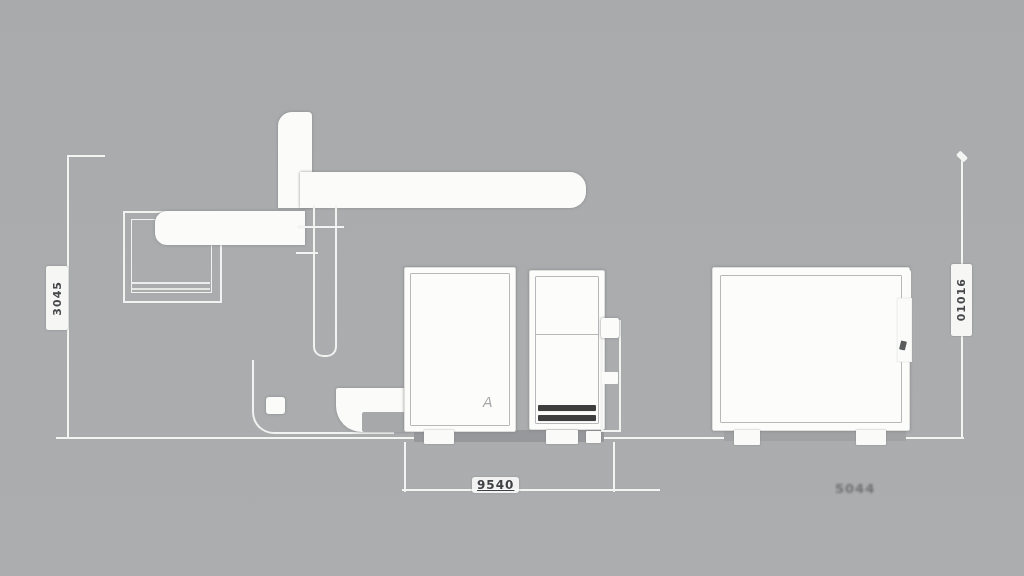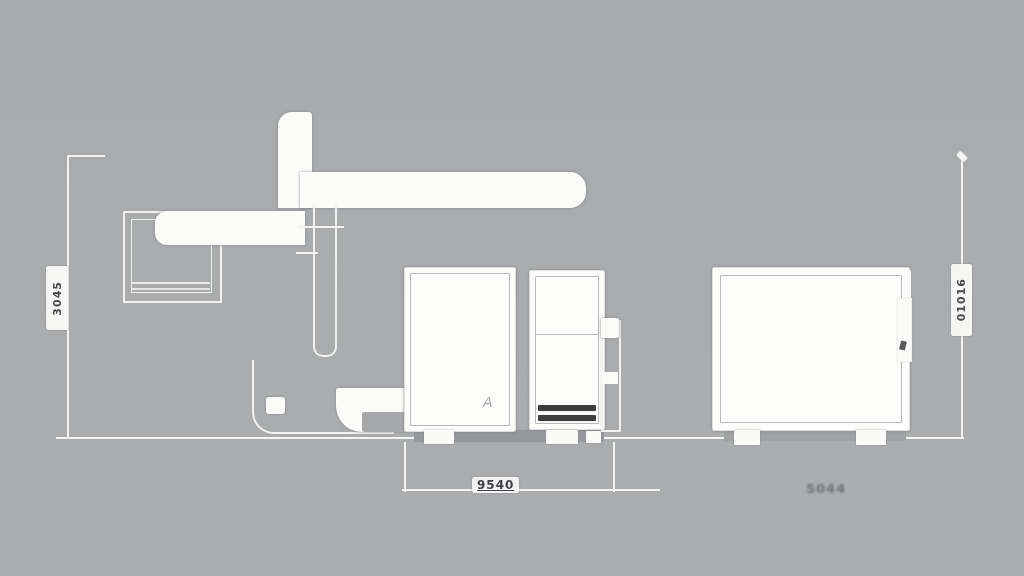--- a/index.html
+++ b/index.html
@@ -35,21 +35,21 @@
     font-size:11px;font-weight:600;color:#45474a;letter-spacing:1px;
     filter:blur(.4px);
   }
   .dim-label{
     background:rgba(250,250,249,.9);border-radius:3px;padding:1px 5px;
     font-size:12px;font-weight:700;color:#3f4144;letter-spacing:1px;
     filter:blur(.4px);box-shadow:0 0 2px rgba(120,122,124,.6);
   }
   .faint-label{
     font-size:13px;font-weight:700;color:rgba(106,108,111,.9);
-    letter-spacing:1px;filter:blur(.8px);
+    letter-spacing:1px;filter:blur(.8px);margin-left:29px;
   }
   .glyph{
     font-size:14px;font-style:italic;color:#a6a8aa;filter:blur(.3px);
   }
   .arrow-diamond{
     width:12px;height:9px;background:#f4f4f2;border-radius:2px;
     transform:rotate(45deg) scale(.9,.7);box-shadow:0 0 1px rgba(150,152,154,.6);
   }
 </style>
 </head>

